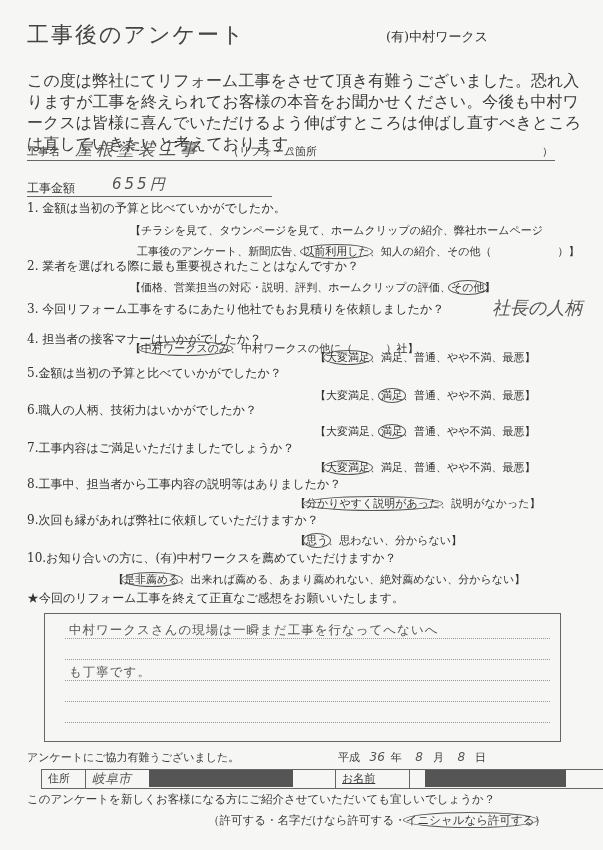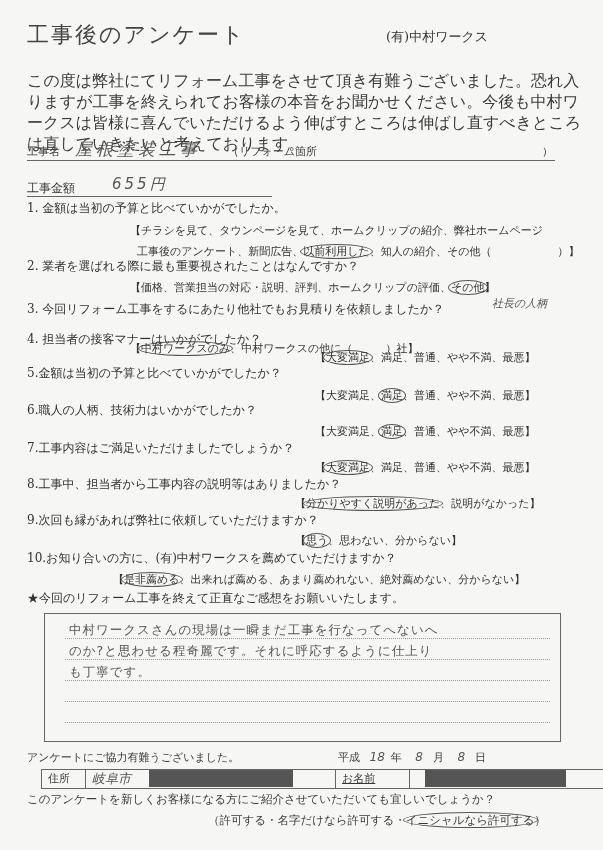--- a/index.html
+++ b/index.html
@@ -49,21 +49,21 @@
 <div class="abs opts" style="left:137px; top:244px;">
   <span>工事後のアンケート、新聞広告、</span><span class="circle">以前利用した</span><span>、知人の紹介、その他（　　　　　　）】</span>
 </div>
 
 <div class="abs q" style="top:258px;">
   <span>2.</span> <span>業者を選ばれる際に最も重要視されたことはなんですか？</span>
 </div>
 <div class="abs opts" style="left:130px; top:280px;">
   <span>【価格、営業担当の対応・説明、評判、ホームクリップの評価、</span><span class="circle">その他</span><span>】</span>
 </div>
-<div class="abs hand" style="left:492px; top:296px; font-size:11px;">社長の人柄</div>
+<div class="abs hand" style="left:492px; top:296px; font-size:18px;">社長の人柄</div>
 
 <div class="abs q" style="top:292px;margin-top:9px;">
   <span>3.</span> <span>今回リフォーム工事をするにあたり他社でもお見積りを依頼しましたか？</span>
 </div>
 <div class="abs opts" style="left:130px; top:313px;margin-top:28px;">
   <span>【</span><span class="circle">中村ワークスのみ</span><span>、中村ワークスの他に（　　　）社】</span>
 </div>
 
 <div class="abs q" style="top:331px;">
   <span>4.</span> <span>担当者の接客マナーはいかがでしたか？</span>
@@ -116,28 +116,27 @@
 
 <div class="abs q" style="top:590px;">★今回のリフォーム工事を終えて正直なご感想をお願いいたします。</div>
 
 <div class="box">
   <div class="dotline" style="top:24px;"></div>
   <div class="dotline" style="top:45px;"></div>
   <div class="dotline" style="top:66px;"></div>
   <div class="dotline" style="top:87px;"></div>
   <div class="dotline" style="top:108px;"></div>
   <div class="comment" style="top:8px;">中村ワークスさんの現場は一瞬まだ工事を行なってへないへ</div>
-  <div class="comment" style="top:29px;">のか?と思わせる程奇麗です。それに呼応するように仕上り</div>
   <div class="comment" style="top:50px;text-align:right;">も丁寧です。</div>
 </div>
 
 <div class="abs" style="left:27px; top:750px; font-size:11px;">アンケートにご協力有難うございました。</div>
 <div class="abs" style="left:338px; top:750px; font-size:11px;">
   <span>平成</span>
-  <span class="hand" style="font-size:12px; margin:0 6px;">18</span><span>年</span>
+  <span class="hand" style="font-size:12px; margin:0 6px;">36</span><span>年</span>
   <span class="hand" style="font-size:12px; margin:0 10px;">8</span><span>月</span>
   <span class="hand" style="font-size:12px; margin:0 10px;">8</span><span>日</span>
 </div>
 
 <div class="infotable">
   <div class="cell" style="left:0; width:44px;">住所</div>
   <div class="cell hand" style="left:44px; width:250px; font-size:13px;">
     <span>岐阜市</span>
   </div>
   <div class="redact" style="left:107px; width:144px;"></div>

